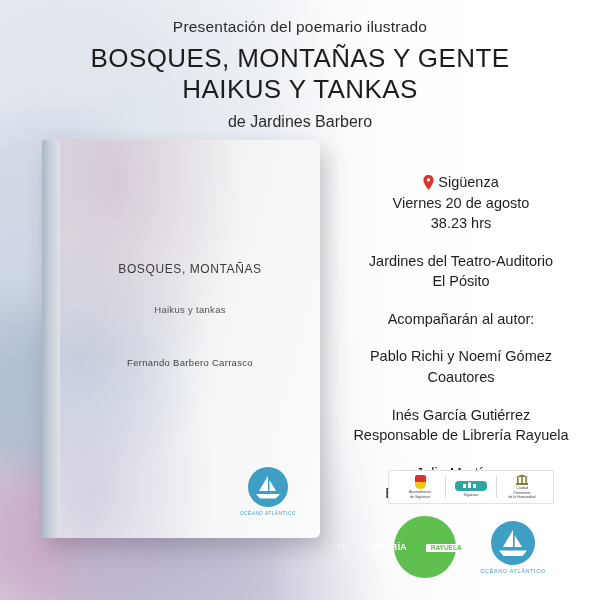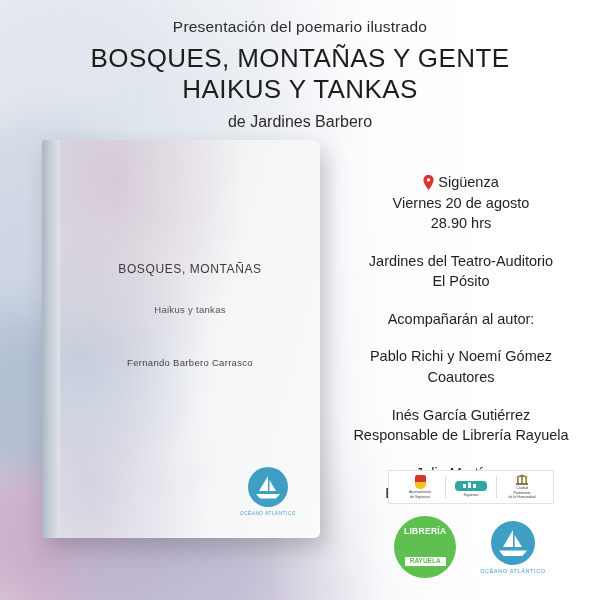--- a/index.html
+++ b/index.html
@@ -227,21 +227,21 @@
     align-items: center;
     justify-content: center;
     gap: 24px;
   }
   .rayuela {
     width: 62px; height: 62px;
     border-radius: 50%;
     background: #5fbf4f;
     color: #ffffff;
     display: flex;
-    flex-direction: column;
+    flex-direction: row;
     align-items: center;
     justify-content: center;
     text-align: center;
     line-height: 1.05;
     position: relative;
     gap: 19px;
   }
   .rayuela .ray-top { font-size: 5px; letter-spacing: 0.4px; }
   .rayuela .ray-name { font-size: 8.5px; font-weight: bold; letter-spacing: 0.3px; }
   .rayuela .ray-bar {
@@ -320,21 +320,21 @@
       <div class="pin-line">
         <span class="pin-icon">
           <svg width="11" height="15" viewBox="0 0 11 15" aria-hidden="true">
             <path d="M5.5 0 C2.5 0 0.4 2.1 0.4 5 C0.4 8.7 5.5 15 5.5 15 C5.5 15 10.6 8.7 10.6 5 C10.6 2.1 8.5 0 5.5 0 Z" fill="#d9342b"></path>
             <circle cx="5.5" cy="4.9" r="1.7" fill="#ffffff"></circle>
           </svg>
         </span>
         <span>Sigüenza</span>
       </div>
       <div>Viernes 20 de agosto</div>
-      <div>28.90 hrs</div>
+      <div>38.23 hrs</div>
     </div>
 
     <div class="blk">
       <div>Jardines del Teatro-Auditorio</div>
       <div>El Pósito</div>
     </div>
 
     <div class="blk">
       <div>Acompañarán al autor:</div>
     </div>

